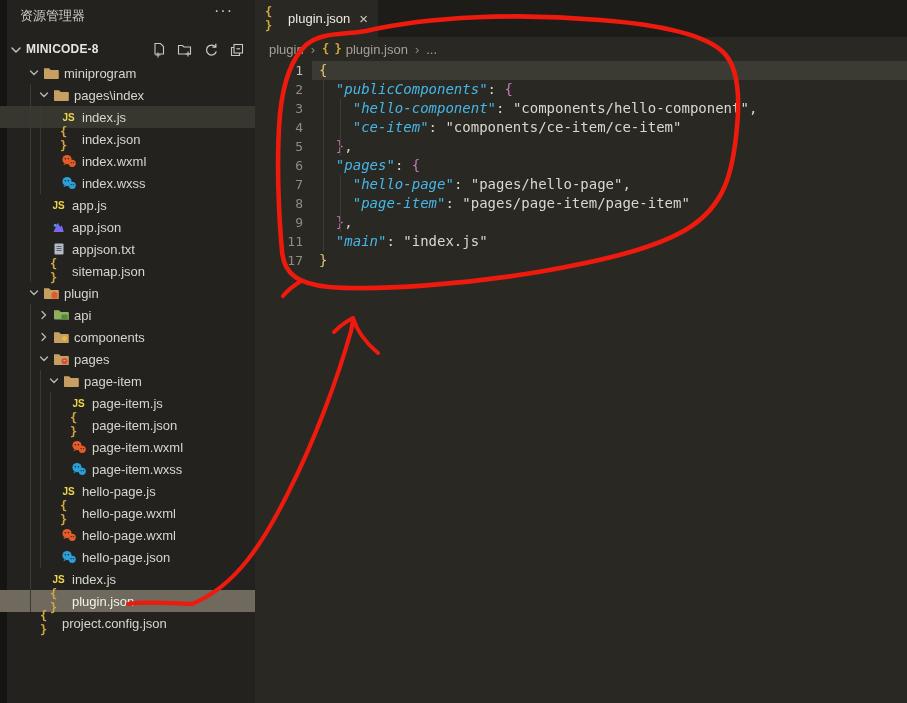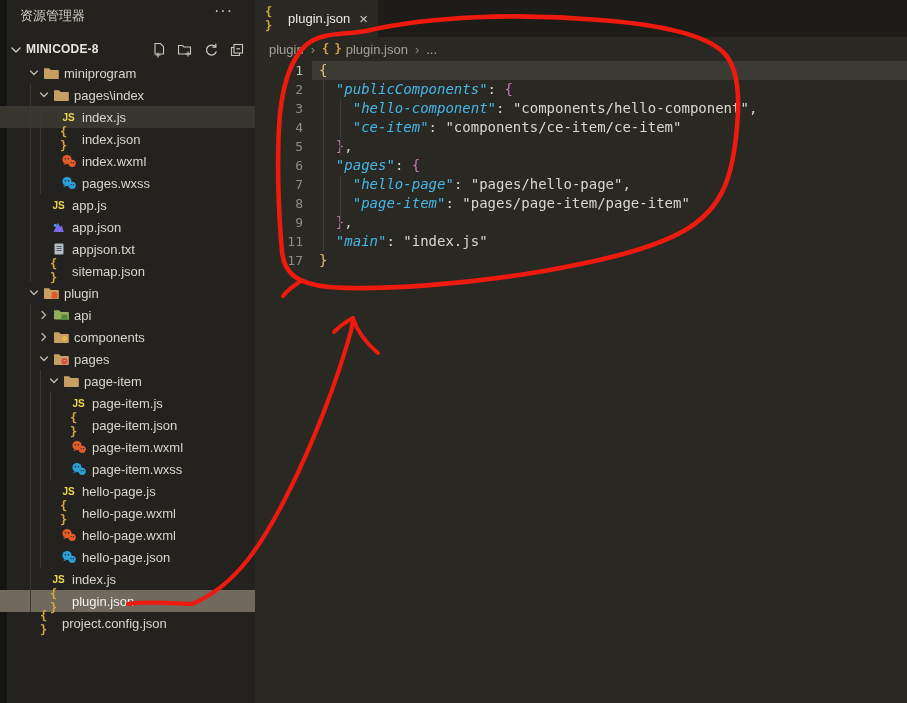--- a/index.html
+++ b/index.html
@@ -193,21 +193,21 @@
             <svg width="16" height="14" viewBox="0 0 16 14">
       <circle cx="6" cy="5.6" r="4.6" fill="#2aa0d8"></circle>
               <circle cx="11.2" cy="9.3" r="3.6" fill="#2aa0d8"></circle>
       <path d="M3.4,9.2 l-1,2 l2.2,-1" fill="#2aa0d8"></path>
       <circle cx="4.4" cy="4.8" r="0.75" fill="#23221e"></circle>
               <circle cx="7.4" cy="4.8" r="0.75" fill="#23221e"></circle>
       <circle cx="10.1" cy="8.7" r="0.6" fill="#23221e"></circle>
               <circle cx="12.4" cy="8.7" r="0.6" fill="#23221e"></circle>
             </svg>
           </span>
-          <span class="tree-label">pages.wxss</span>
+          <span class="tree-label">index.wxss</span>
         </div>
         <div class="tree-row">
           <span class="indent-guide" style="left: 30px;"></span>
           <span style="display: inline-block; width: 38px; flex: 0 0 auto;"></span>
           <span class="tree-iconbox">
             <span class="js-glyph">JS</span>
           </span>
           <span class="tree-label">app.js</span>
         </div>
         <div class="tree-row">

